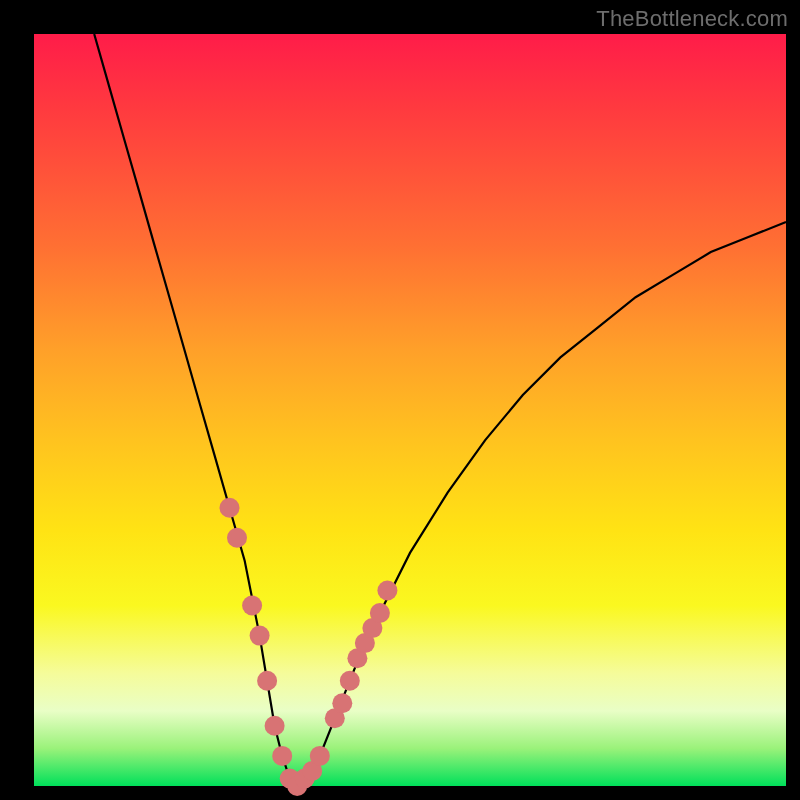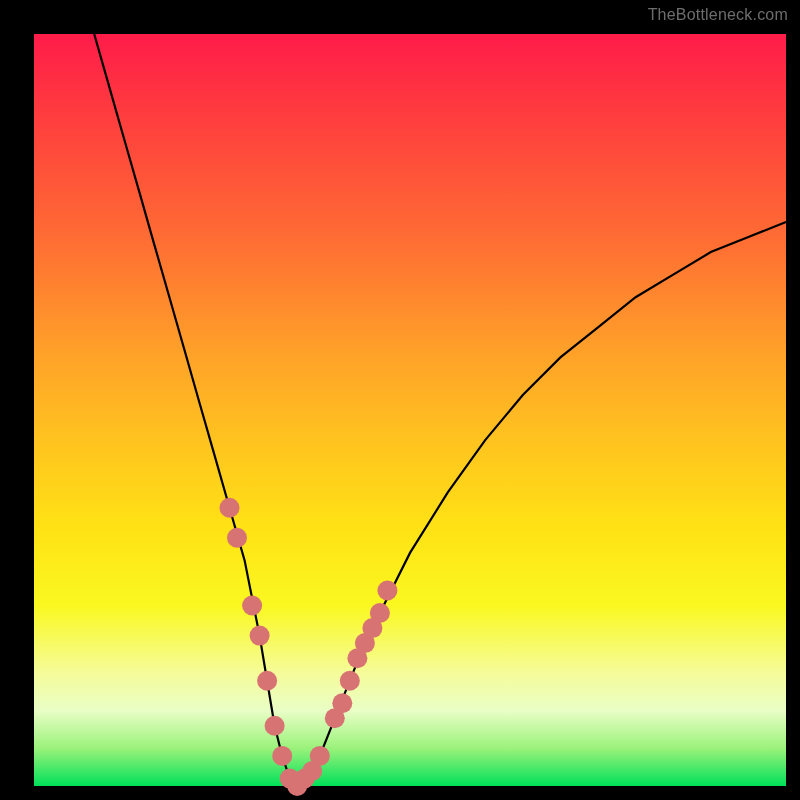--- a/index.html
+++ b/index.html
@@ -39,21 +39,21 @@
       #e9fec6 90%,
       #9af27a 95%,
       #00e05a 100%
     );
   }
   .watermark {
     position: absolute;
     top: 6px;
     right: 12px;
     color: #6d6d6d;
-    font-size: 16px;
+    font-size: 22px;
     letter-spacing: 0.2px;
     font-weight: 500;
   }
   svg.curve {
     position: absolute;
     left: 0;
     top: 0;
     width: 752px;
     height: 752px;
     overflow: visible;

